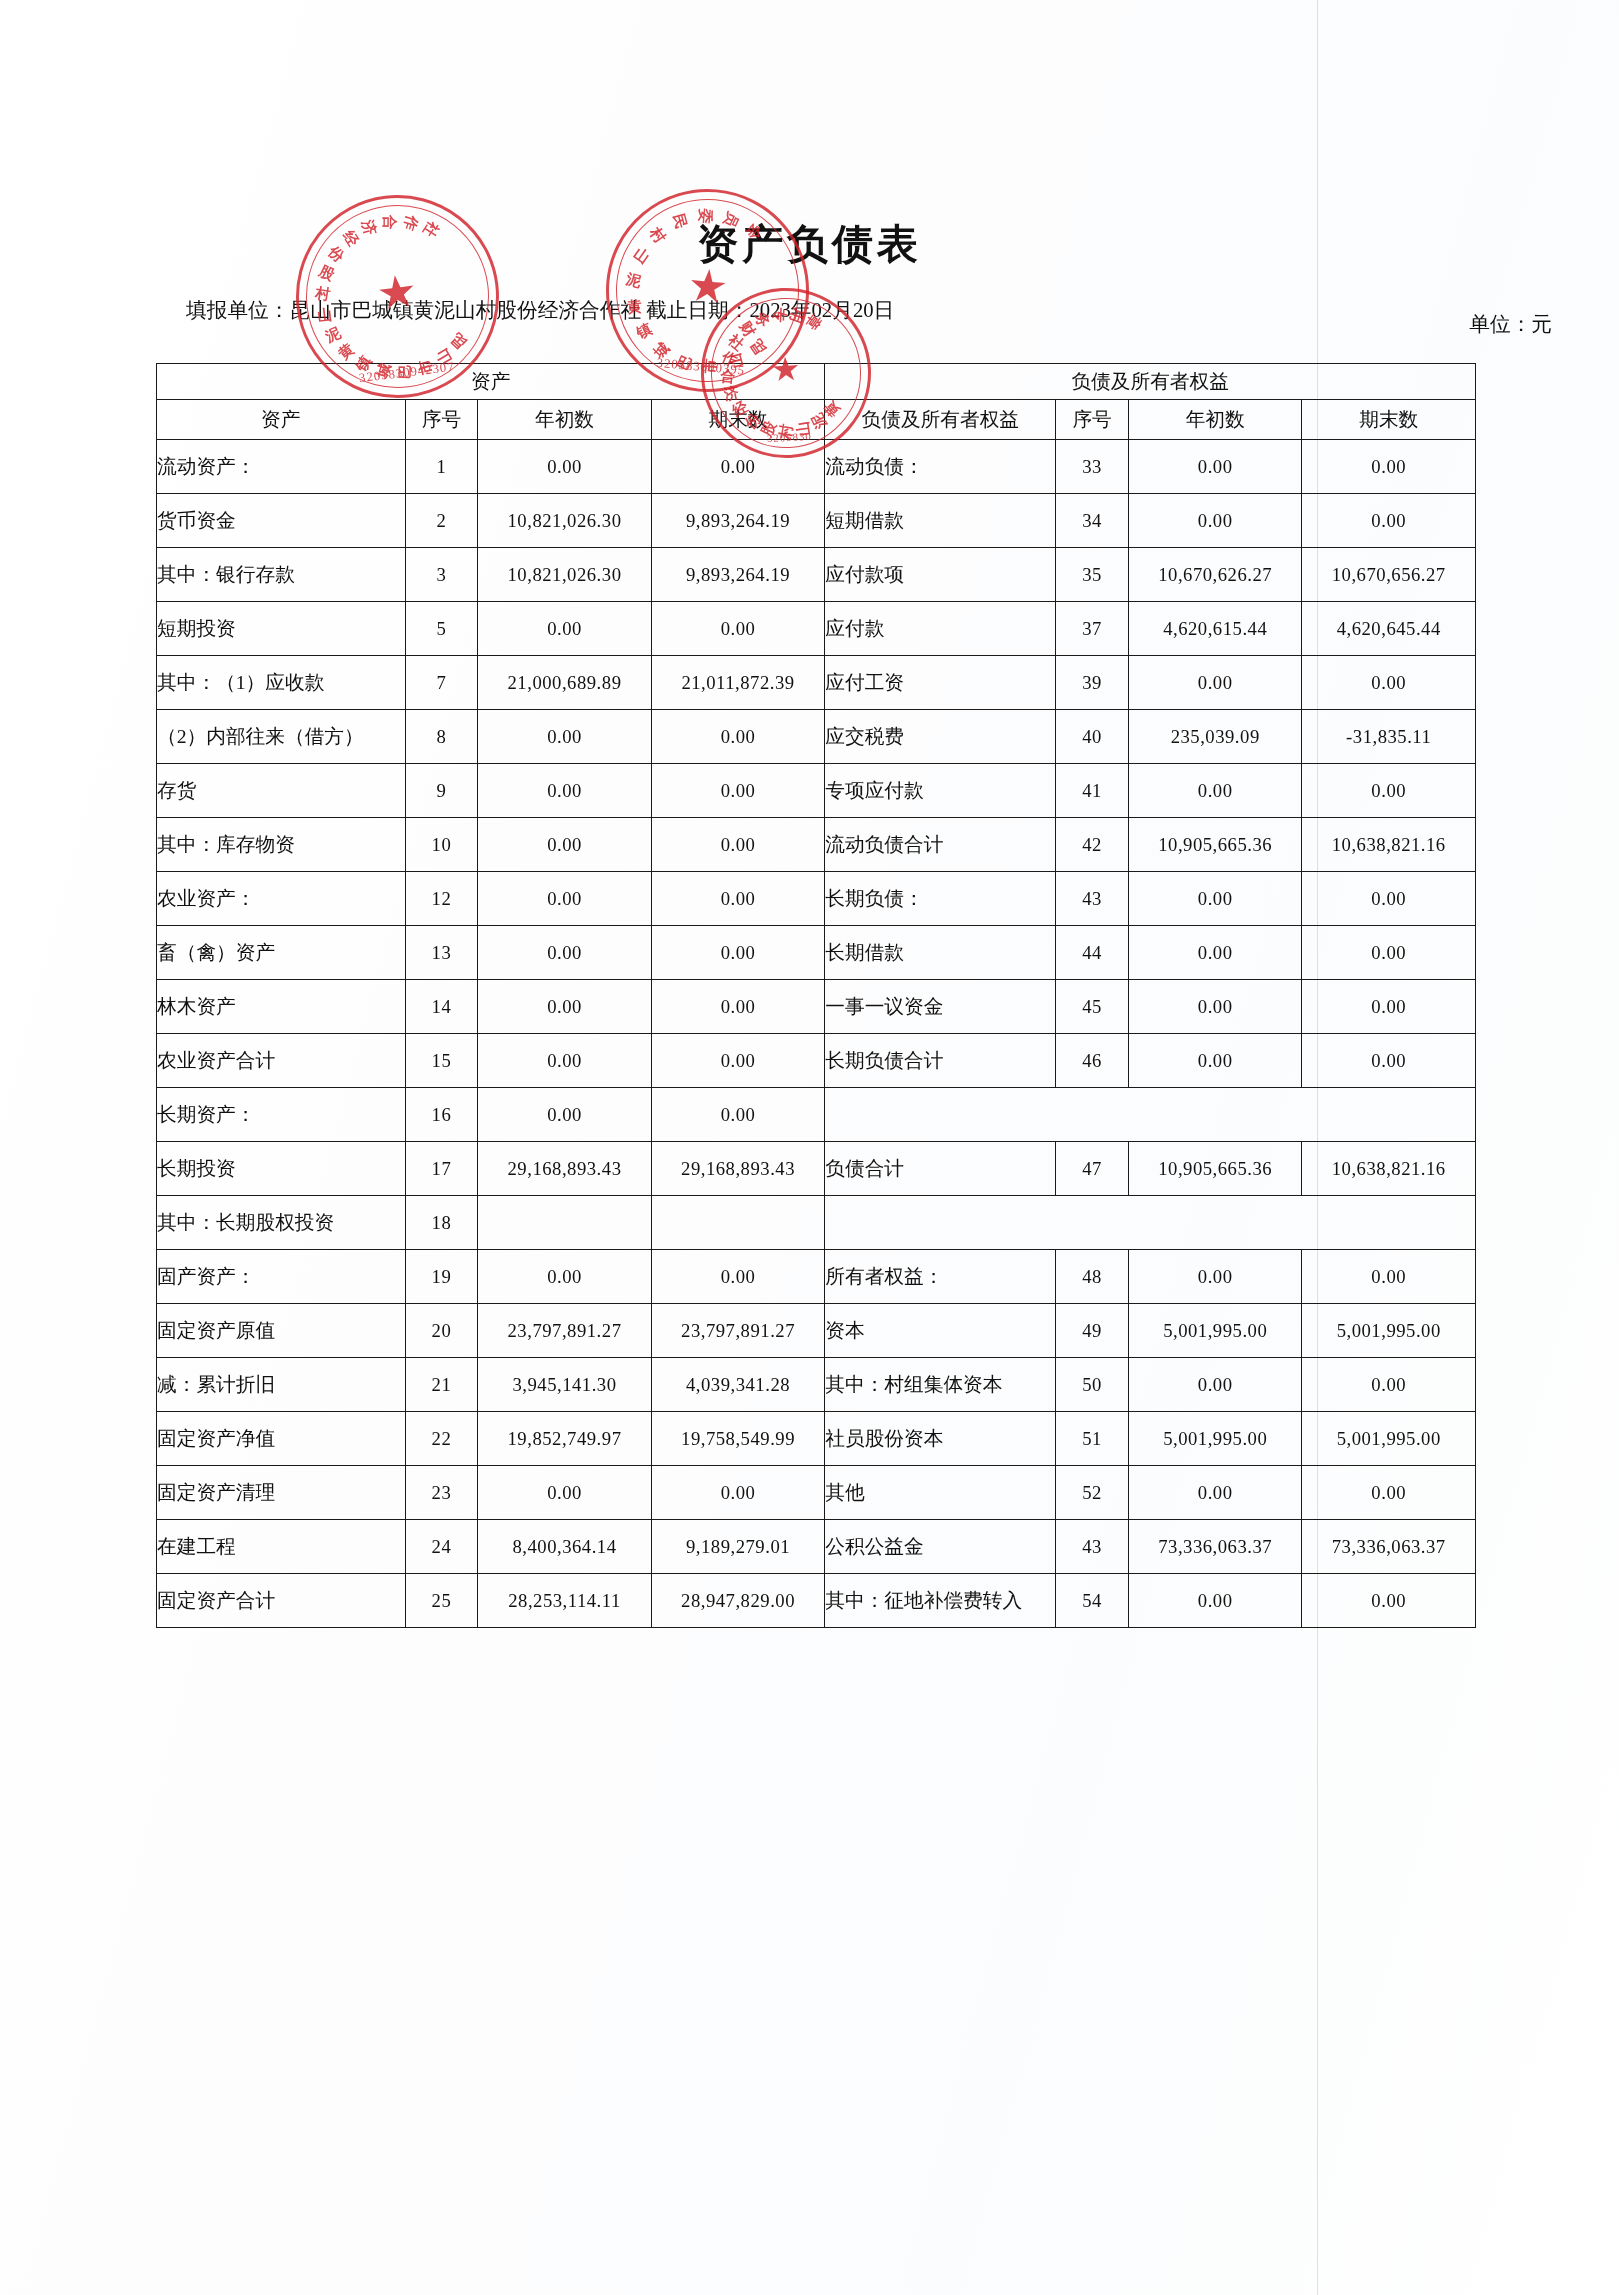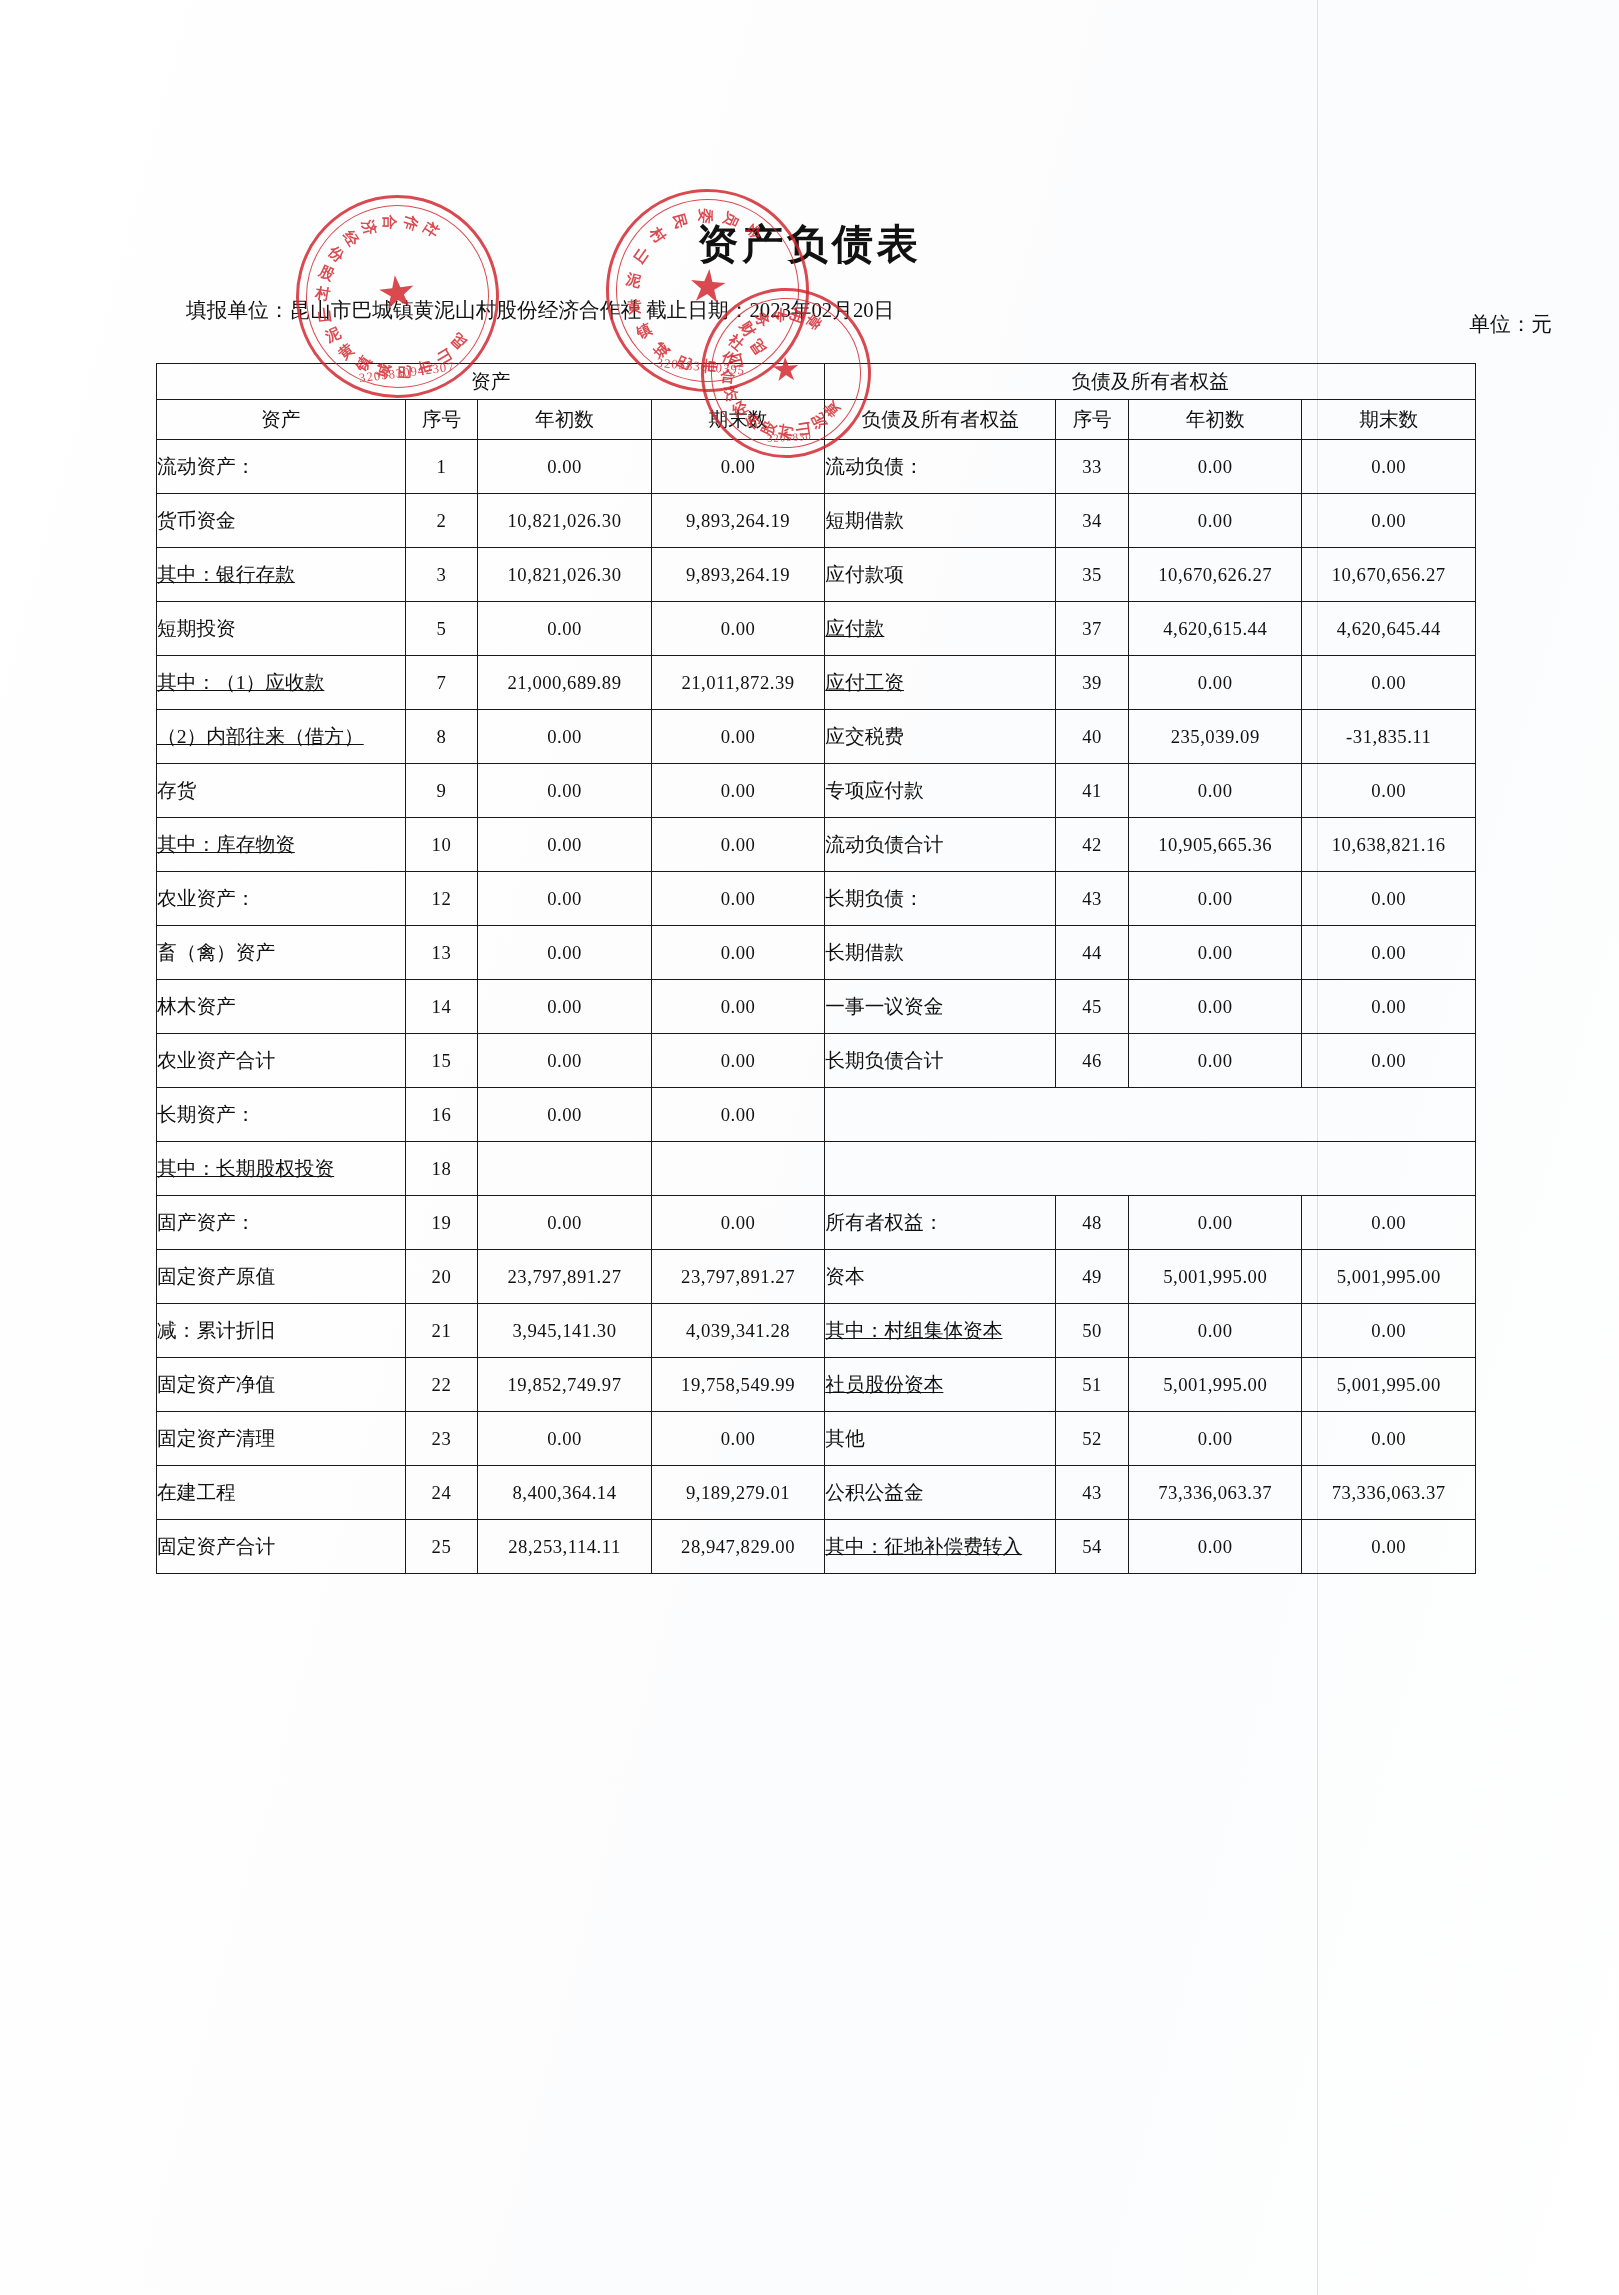--- a/index.html
+++ b/index.html
@@ -116,21 +116,21 @@
   col.c-alabel { width: 212px; }
   col.c-anum   { width: 61px; }
   col.c-abeg   { width: 148px; }
   col.c-aend   { width: 148px; }
   col.c-llabel { width: 197px; }
   col.c-lnum   { width: 61px; }
   col.c-lbeg   { width: 148px; }
   col.c-lend   { width: 148px; }
 
   .ind1 { padding-left: 33px; }
-  .ind2 { padding-left: 59px; text-decoration: underline; }
+  .ind2 { padding-left: 59px; }
 
   
   .seal {
     position: absolute;
     border-radius: 50%;
     border: 3.4px solid #d2232a;
     color: #d2232a;
     opacity: .82;
     pointer-events: none;
   }
@@ -359,20 +359,30 @@
           <td class="amt num-center">46</td>
           <td class="amt">0.00</td>
           <td class="amt">0.00</td>
         </tr>
         <tr>
           <td class="lbl">长期资产：</td>
           <td class="amt num-center">16</td>
           <td class="amt">0.00</td>
           <td class="amt">0.00</td>
           <td colspan="4" class="empty"></td>
+        </tr>
+        <tr>
+          <td class="lbl ind1">长期投资</td>
+          <td class="amt num-center">17</td>
+          <td class="amt">29,168,893.43</td>
+          <td class="amt">29,168,893.43</td>
+          <td class="lbl">负债合计</td>
+          <td class="amt num-center">47</td>
+          <td class="amt">10,905,665.36</td>
+          <td class="amt">10,638,821.16</td>
         </tr>
         <tr>
           <td class="lbl ind2">其中：长期股权投资</td>
           <td class="amt num-center">18</td>
           <td class="amt"></td>
           <td class="amt"></td>
           <td colspan="4" class="empty"></td>
         </tr>
         <tr>
           <td class="lbl">固产资产：</td>

